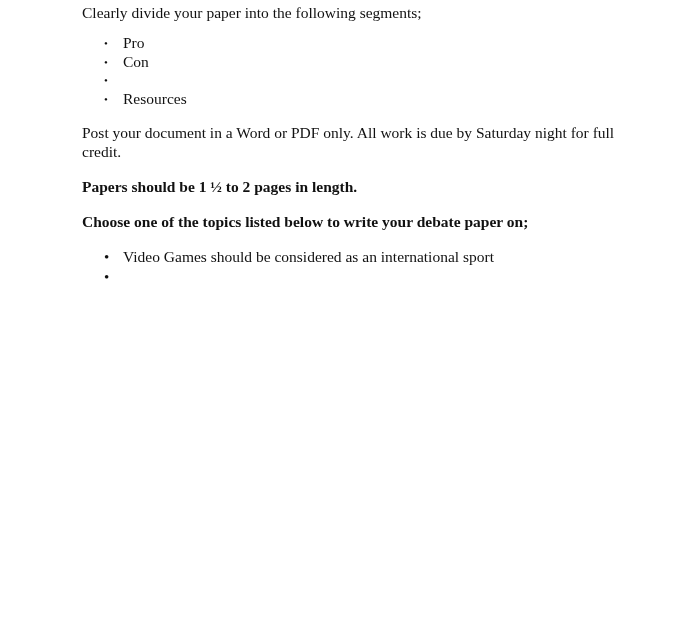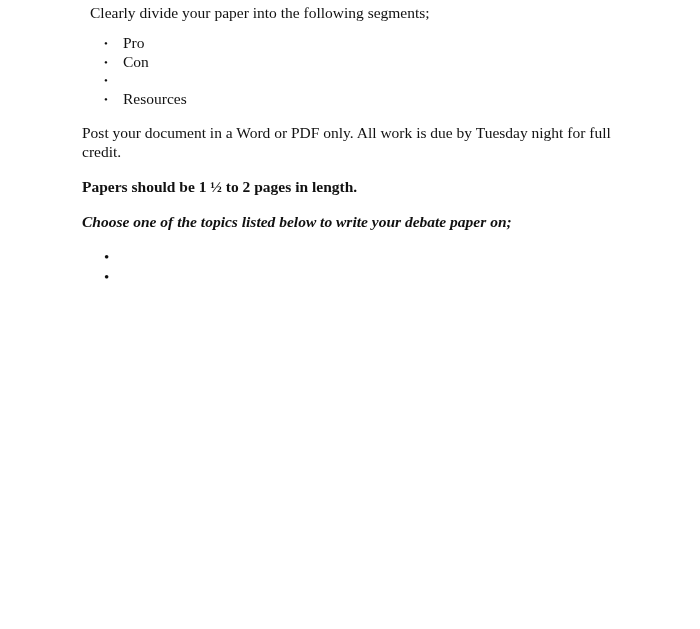--- a/index.html
+++ b/index.html
@@ -17,21 +17,21 @@
       font-size: 15.5px;
     }
     .doc {
       position: absolute;
       left: 82px;
       top: 0;
       width: 540px;
     }
     .intro {
       position: absolute;
-      left: 8px;
+      left: 0;
       top: 3px;
       white-space: nowrap;
       line-height: 20px;
     }
     .segments {
       position: absolute;
       left: 0;
       top: 34px;
       list-style: none;
       margin: 0;
@@ -64,21 +64,20 @@
       font-weight: bold;
       white-space: nowrap;
       line-height: 20px;
       text-align: right;
     }
     .choose {
       position: absolute;
       left: 0;
       top: 212px;
       font-weight: bold;
-      font-style: italic;
       white-space: nowrap;
       line-height: 20px;
     }
     .topics {
       position: absolute;
       left: 0;
       top: 247px;
       list-style: none;
       margin: 0;
       padding: 0;
@@ -114,27 +113,28 @@
     </li>
     <li>
       <span class="bullet">•</span>
     </li>
     <li>
       <span class="bullet">•</span>
       <span>Resources</span>
     </li>
   </ul>
 
-  <div class="post">Post your document in a Word or PDF only. All work is due by Tuesday night for full credit.</div>
+  <div class="post">Post your document in a Word or PDF only. All work is due by Saturday night for full credit.</div>
 
   <div class="length">Papers should be 1 ½ to 2 pages in length.</div>
 
   <div class="choose">Choose one of the topics listed below to write your debate paper on;</div>
 
   <ul class="topics">
     <li>
       <span class="bullet">•</span>
+      <span>Video Games should be considered as an international sport</span>
     </li>
     <li>
       <span class="bullet">•</span>
     </li>
   </ul>
 </div>
 
 </body></html>

